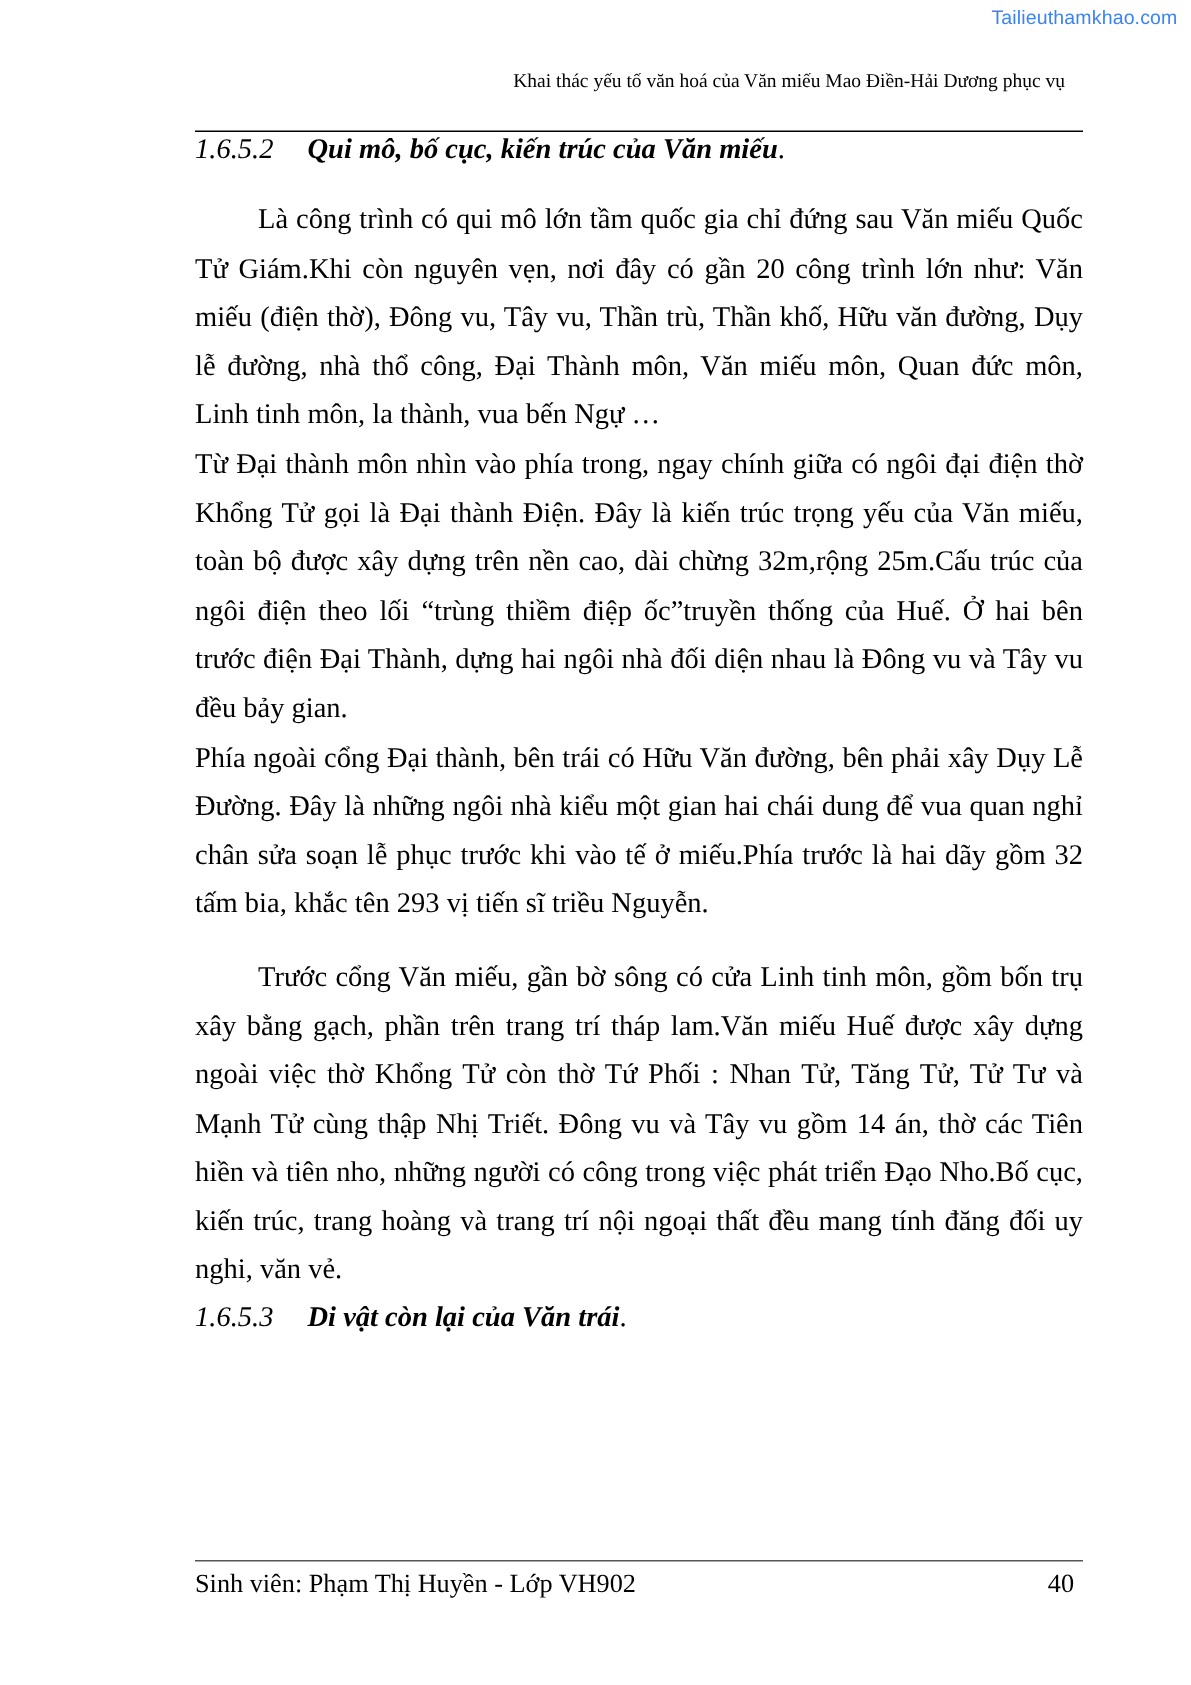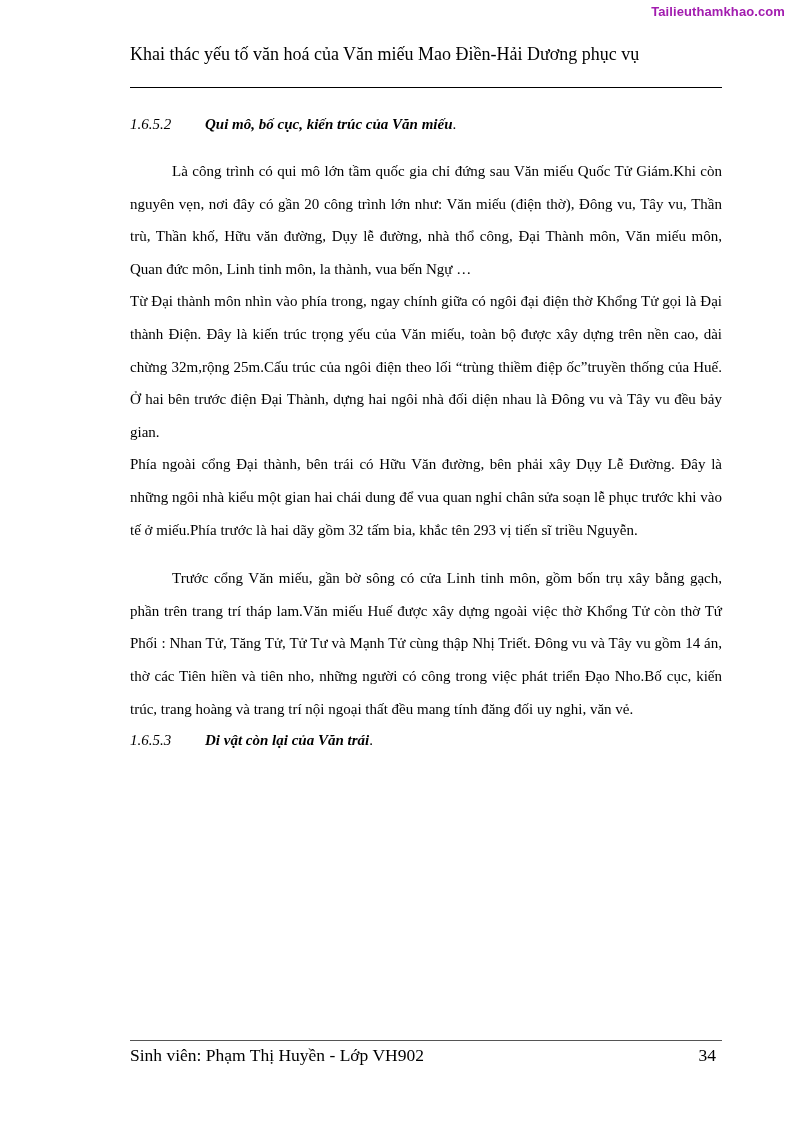--- a/index.html
+++ b/index.html
@@ -1,33 +1,33 @@
 <!DOCTYPE html>
 <html><head>
   <meta charset="utf-8">
   <style>
     html, body { margin: 0; padding: 0; background: #ffffff; }
     body { width: 794px; height: 1123px; position: relative; overflow: hidden; color: #000; }
     .serif { font-family: "Liberation Serif", "DejaVu Serif", serif; }
     .watermark {
       position: absolute; top: 4px; right: 9px;
       font-family: "Liberation Sans", "DejaVu Sans", sans-serif;
-      font-size: 13px; color: #a21caf; letter-spacing: 0.1px; font-weight: bold;
+      font-size: 13px; color: #3b82f6; letter-spacing: 0.1px;
     }
     .running-header {
-      position: absolute; top: 44px; left: 130px; width: 592px;
-      text-align: left; font-size: 18px; line-height: 20px;
+      position: absolute; top: 44px; left: 118px; width: 592px;
+      text-align: right; font-size: 13px; line-height: 20px;
     }
     .header-rule {
       position: absolute; top: 87px; left: 130px; width: 592px; height: 0;
       border-top: 1.5px solid #000;
     }
     .content {
-      position: absolute; top: 109px; left: 130px; width: 592px;
-      font-size: 15px; line-height: 32.6px; text-align: justify;
+      position: absolute; top: 85px; left: 130px; width: 592px;
+      font-size: 19px; line-height: 32.6px; text-align: justify;
     }
     .heading { margin: 0; height: 30px; line-height: 30px; white-space: nowrap; }
     .heading .num { font-style: italic; display: inline-block; width: 75px; }
     .heading .title { font-style: italic; font-weight: bold; }
     .para { margin: 0; }
     .para.indent { text-indent: 42px; margin-top: 16px; }
     .footer-rule {
       position: absolute; top: 1040px; left: 130px; width: 592px; height: 0;
       border-top: 1.5px solid #555;
     }
@@ -58,14 +58,14 @@
   <p class="para indent">Trước cổng Văn miếu, gần bờ sông có cửa Linh tinh môn, gồm bốn trụ xây bằng gạch, phần trên trang trí tháp lam.Văn miếu Huế được xây dựng ngoài việc thờ Khổng Tử còn thờ Tứ Phối : Nhan Tử, Tăng Tử, Tử Tư và Mạnh Tử cùng thập Nhị Triết. Đông vu và Tây vu gồm 14 án, thờ các Tiên hiền và tiên nho, những người có công trong việc phát triển Đạo Nho.Bố cục, kiến trúc, trang hoàng và trang trí nội ngoại thất đều mang tính đăng đối uy nghi, văn vẻ.</p>
 
   <div class="heading">
     <span class="num">1.6.5.3</span><span class="title">Di vật còn lại của Văn trái</span><span>.</span>
   </div>
 </div>
 
 <div class="footer-rule"></div>
 <div class="footer serif">
   <span>Sinh viên: Phạm Thị Huyền - Lớp VH902</span>
-  <span class="page">34</span>
+  <span class="page">40</span>
 </div>
 
 </body></html>

